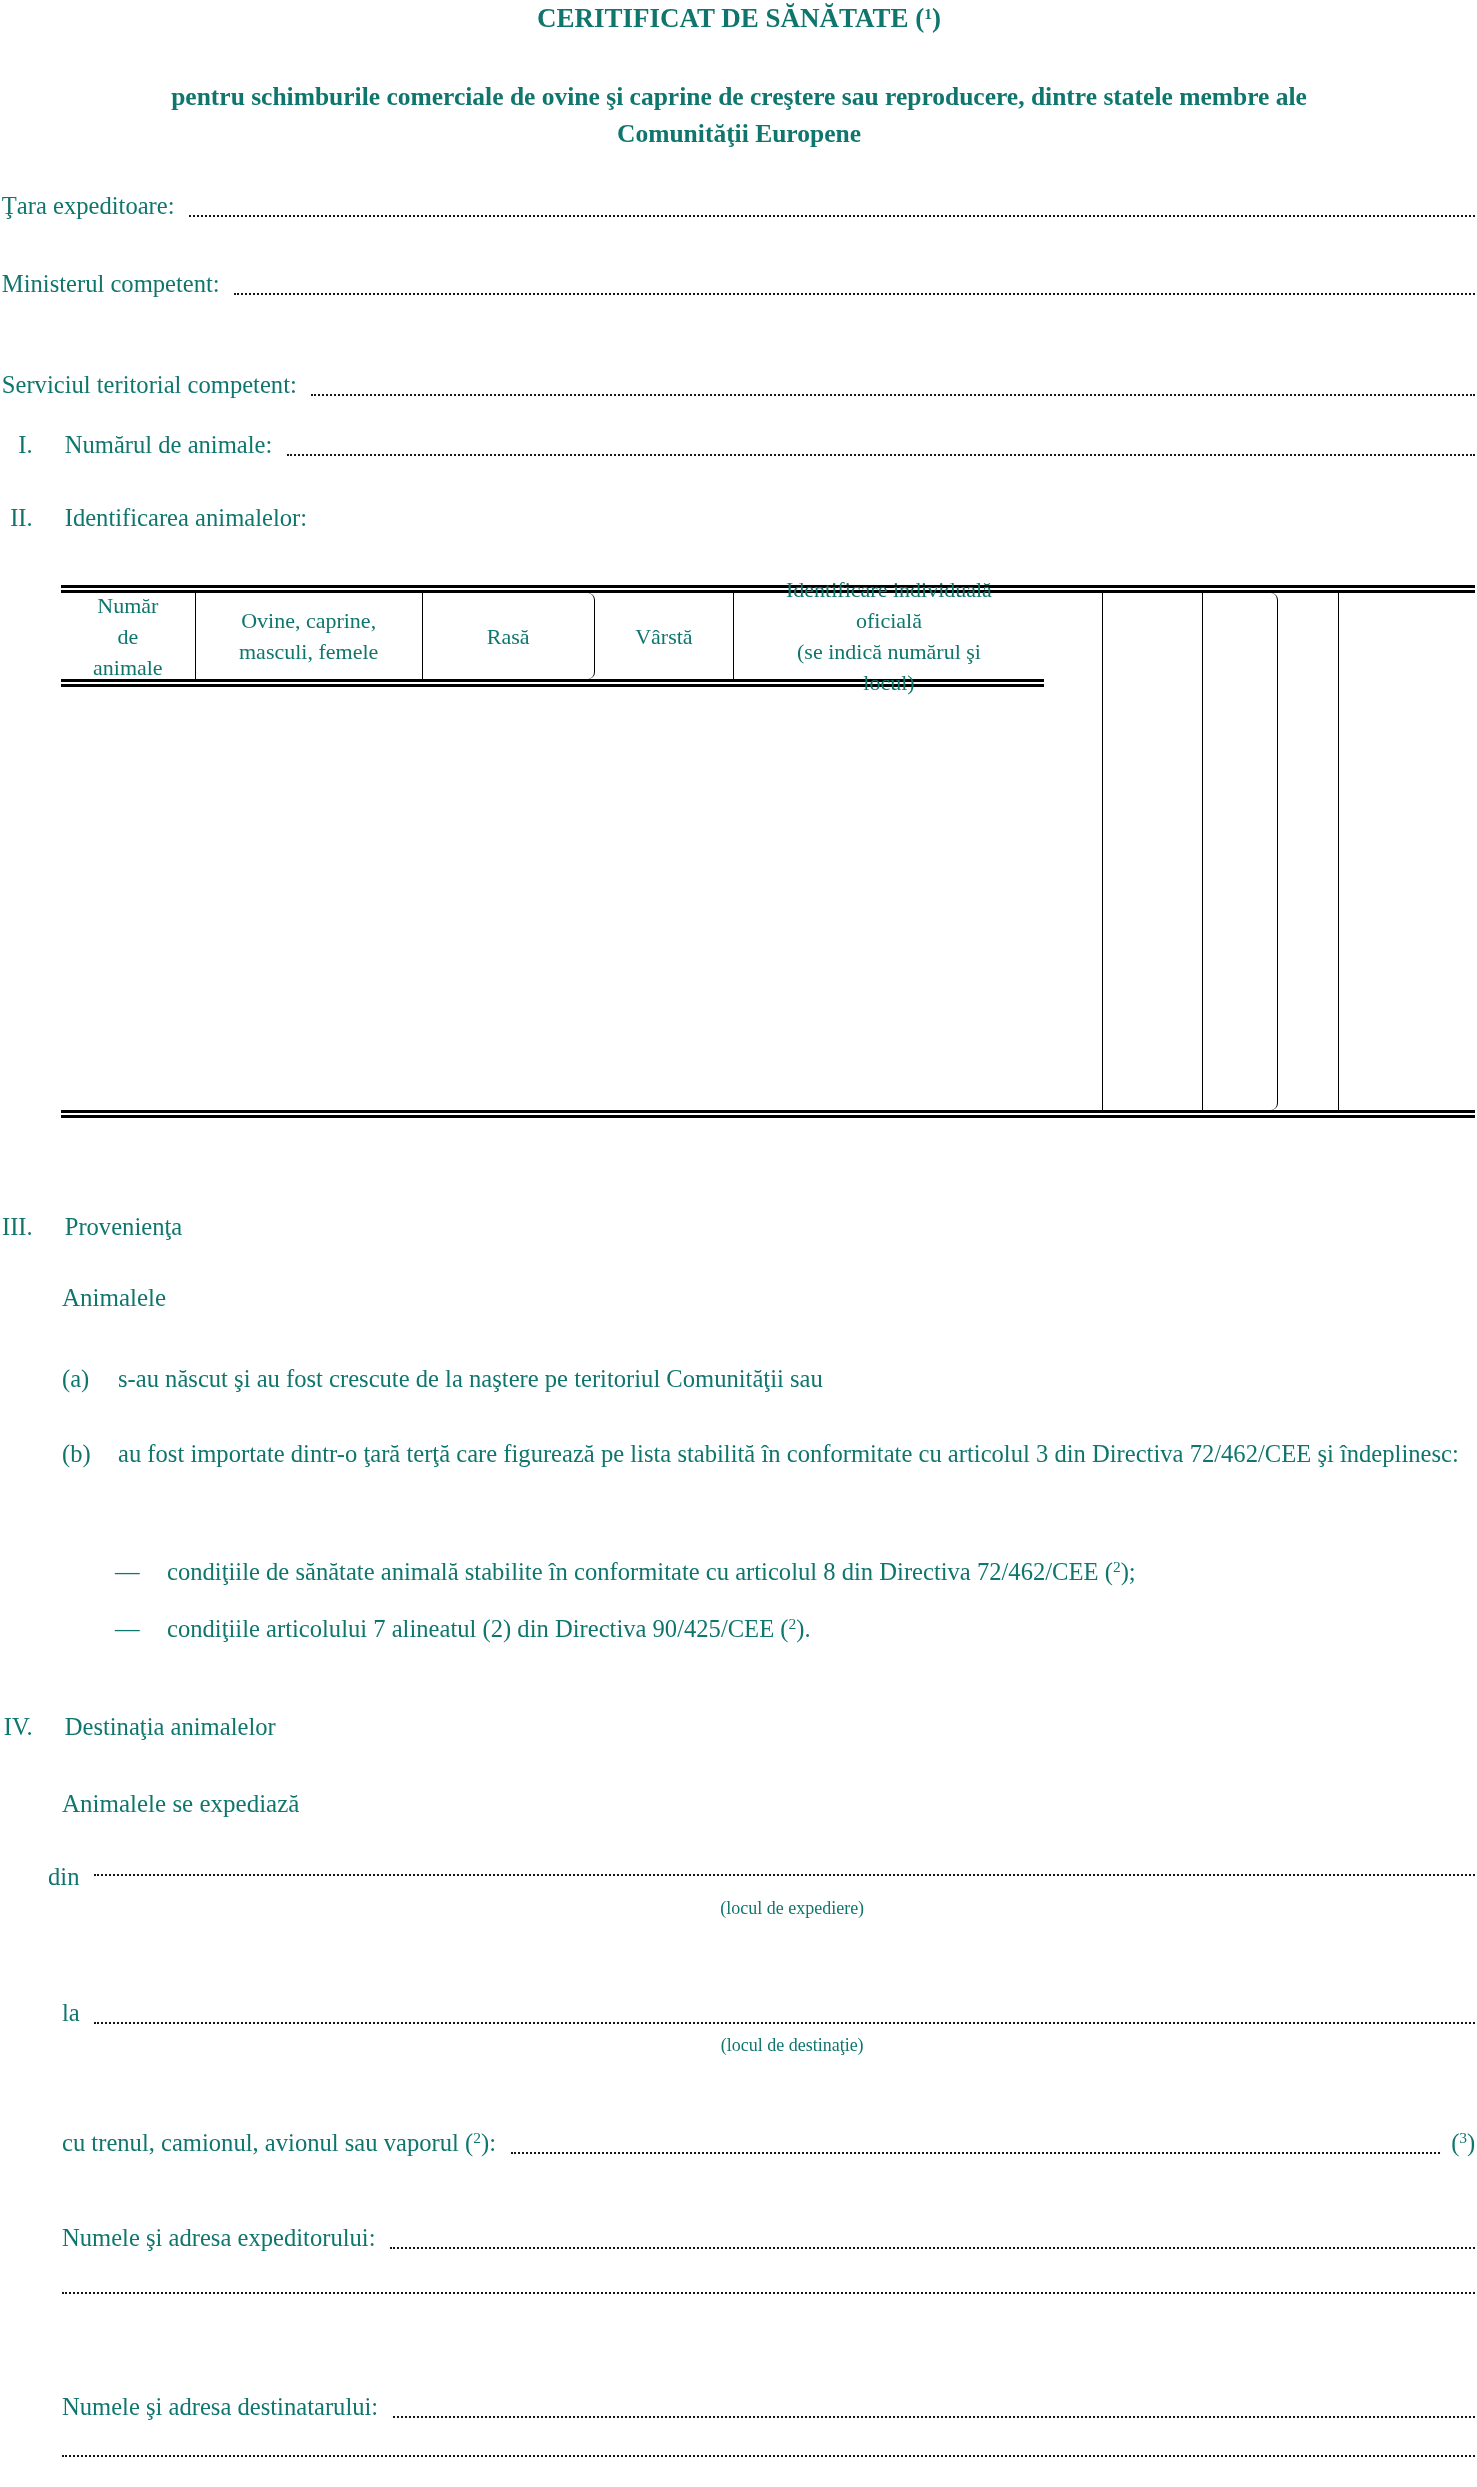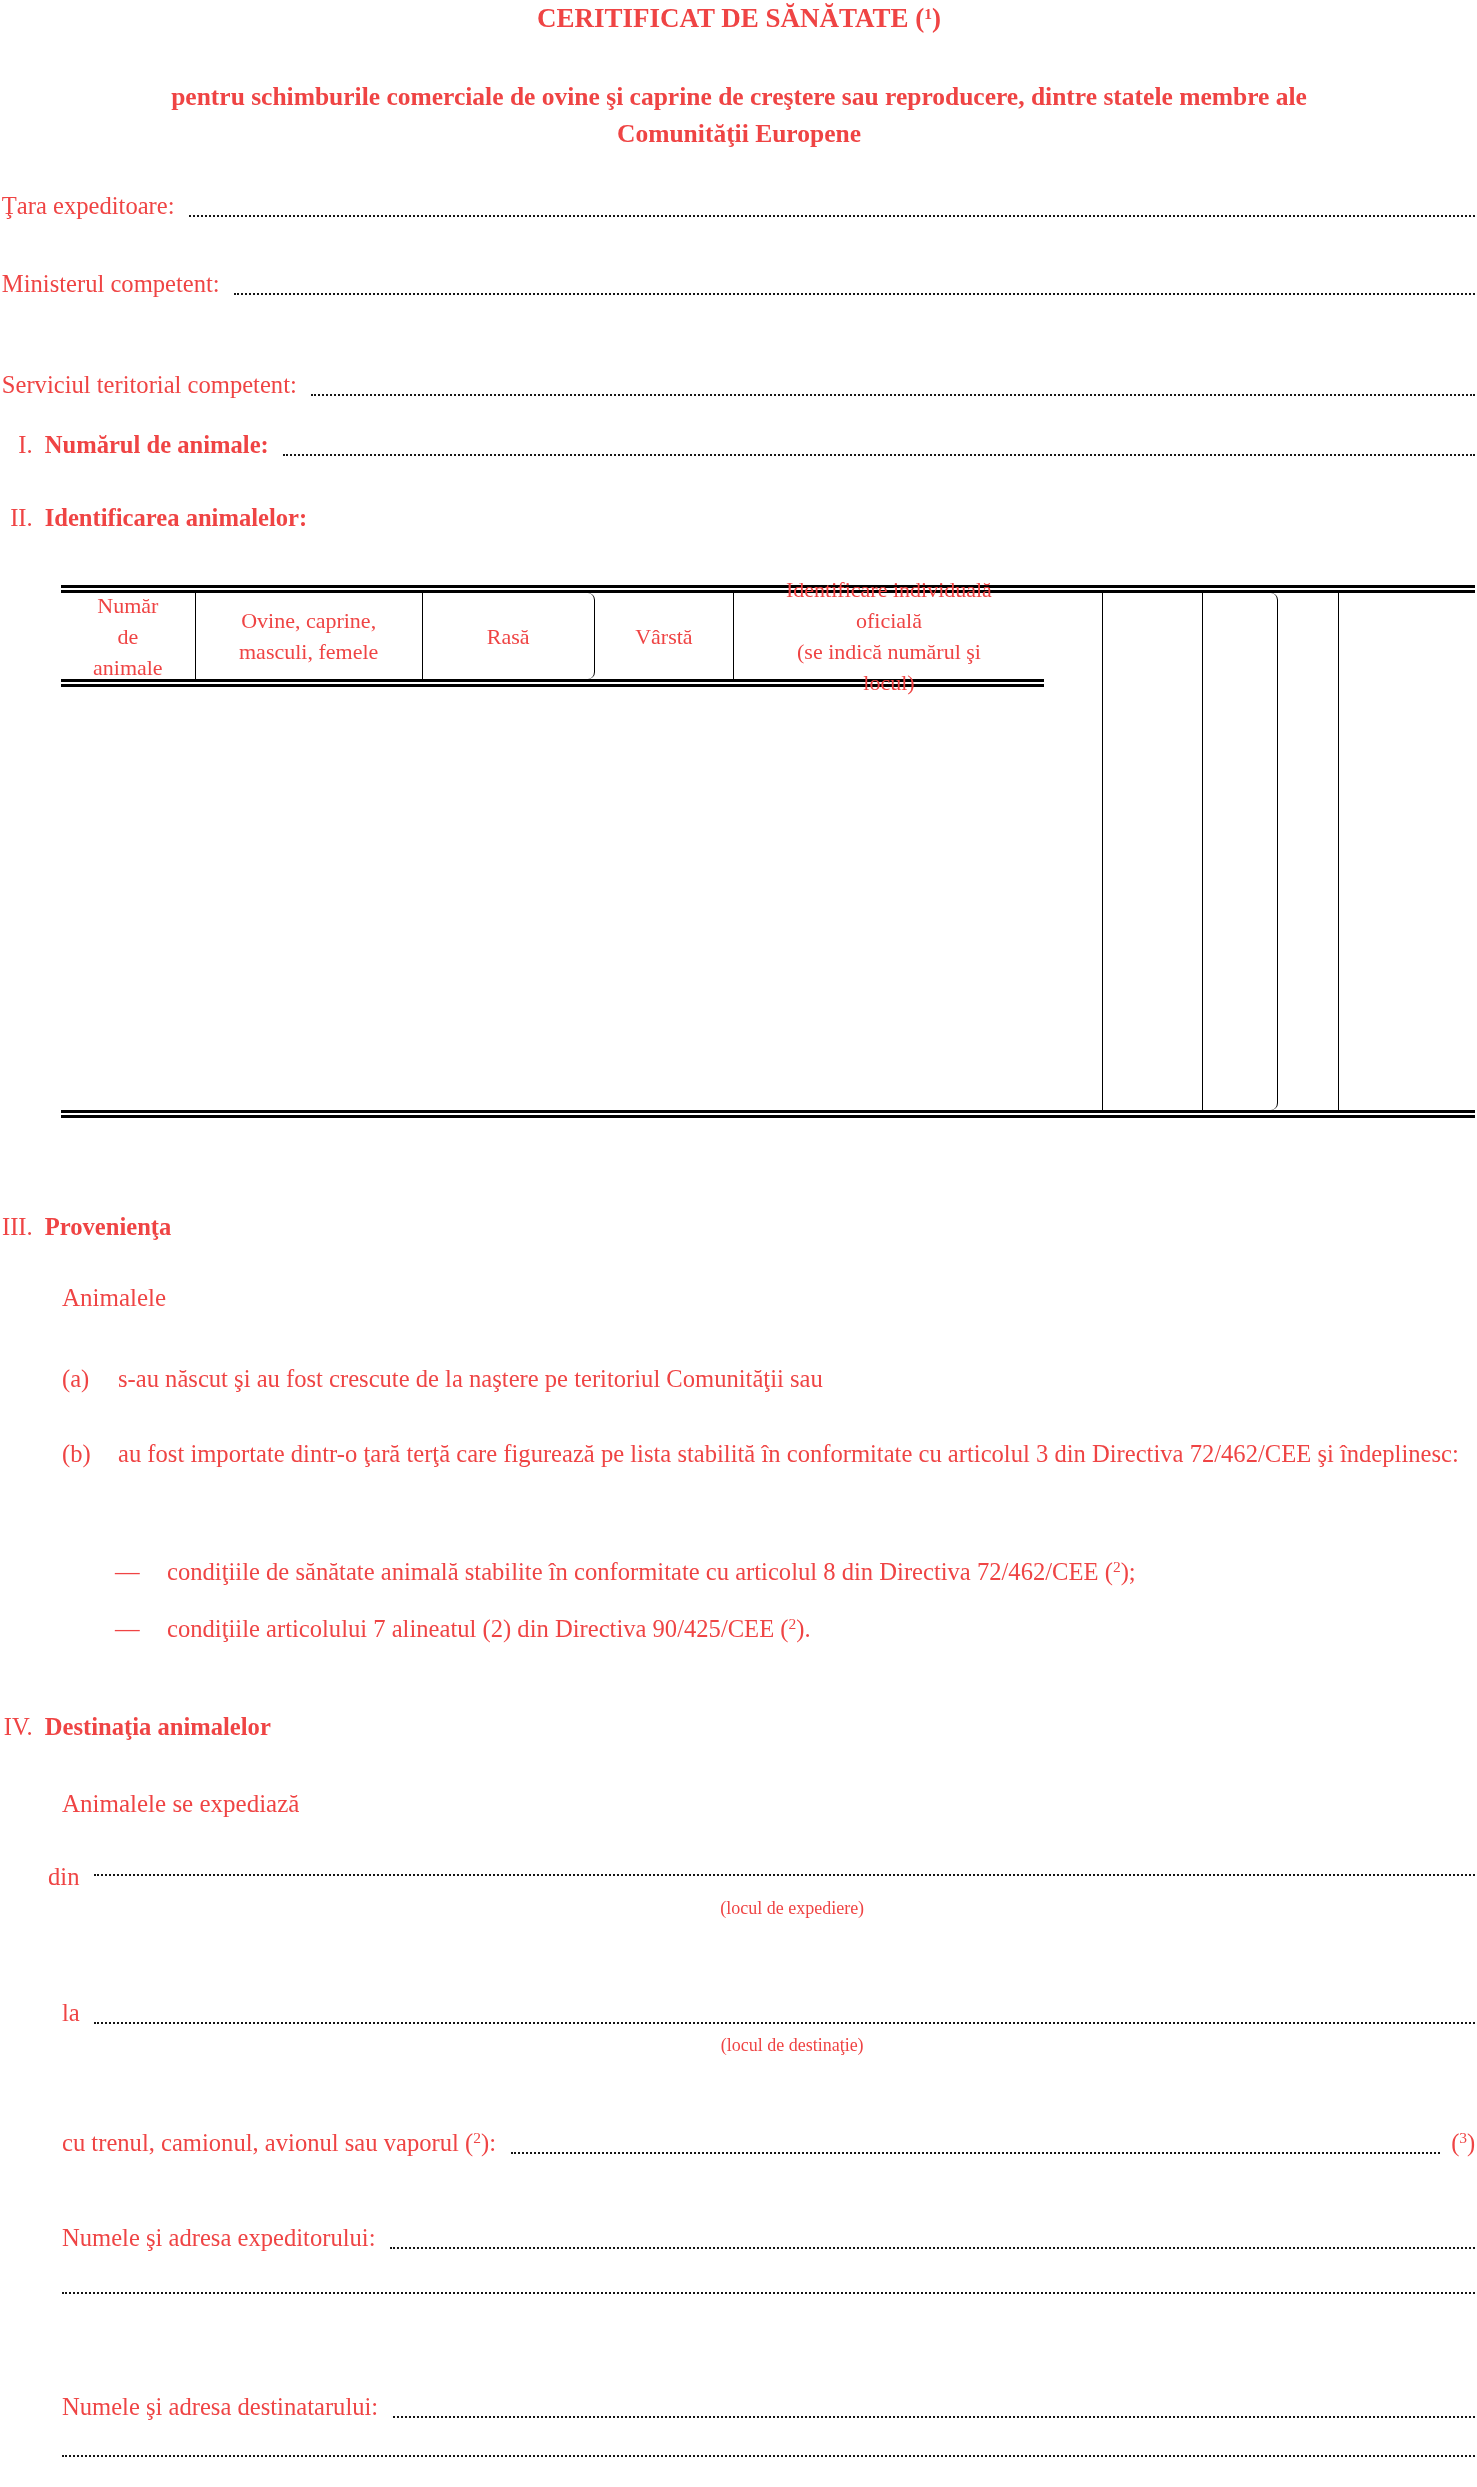--- a/index.html
+++ b/index.html
@@ -1,18 +1,18 @@
 <!DOCTYPE html>
 <html style="font-size:14.6px"><head>
 <meta charset="utf-8">
 <style>
   html,body { margin:0; padding:0; background:#ffffff; }
   .page {
     position:relative; width:1478px; height:2487px;
-    background:#ffffff; color:#ef4444; overflow:hidden;
+    background:#ffffff; color:#0f766e; overflow:hidden;
     font-family:"Liberation Serif", serif;
   }
   .doc-title {
     position:absolute; top:1.8px; left:0; right:0;
     text-align:center; font-weight:bold; font-size:27px; line-height:33px;
     white-space:nowrap;
   }
   .doc-subtitle {
     position:absolute; top:78px; left:36px; right:36px;
     text-align:center; font-weight:bold; font-size:25.5px; line-height:37px;
@@ -27,21 +27,21 @@
     flex:1; margin-left:14.6px; margin-bottom:3.6px;
     border-bottom:2.7px dotted #151515; min-width:27px;
   }
   .dots-only { margin-left:0; }
   .sect {
     position:absolute; left:-7.3px; right:2.7px;
     display:flex; align-items:flex-end;
     font-size:24.6px; line-height:31px;
   }
   .sect .num { width:40px; text-align:right; flex:none; }
-  .sect .stitle { font-weight:bold; margin-left:12px; white-space:nowrap; }
+  .sect .stitle { font-weight:normal; margin-left:32px; white-space:nowrap; }
   .plain-line {
     position:absolute; left:62px; right:2.7px;
     font-size:25px; line-height:31px;
   }
   .item {
     position:absolute; left:62px; right:1.8px;
     display:flex; align-items:flex-start;
     font-size:24.6px; line-height:41px;
   }
   .item .marker { width:56px; flex:none; }

